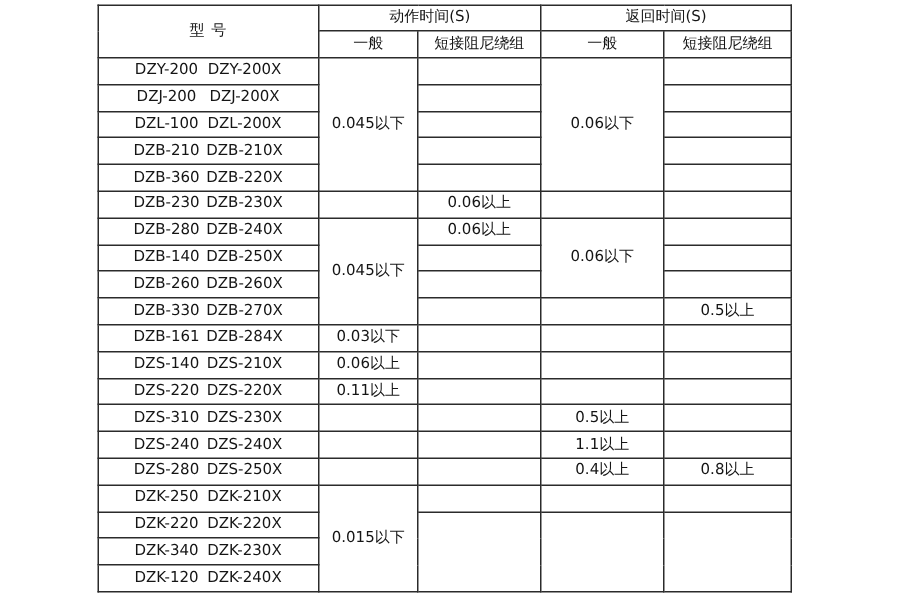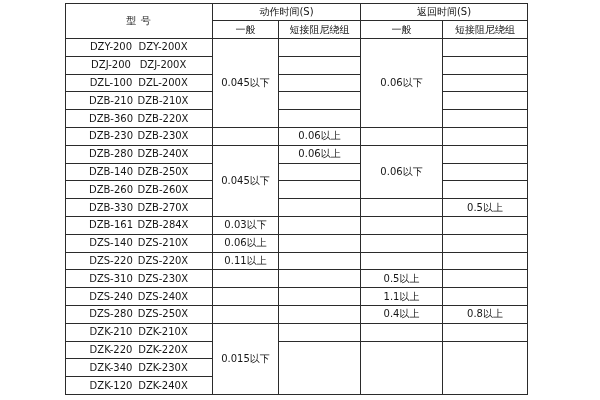--- a/index.html
+++ b/index.html
@@ -237,21 +237,21 @@
           </td>
       <td></td>
       <td></td>
       <td>0.4以上</td>
       <td>0.8以上</td>
     </tr>
 
     <tr class="data">
       <td>
             <div class="model-inner">
-              <span class="m-a">DZK-210</span>
+              <span class="m-a">DZK-250</span>
               <span class="m-b">DZK-210X</span>
             </div>
           </td>
       <td rowspan="4">0.015以下</td>
       <td></td>
       <td></td>
       <td></td>
     </tr>
     <tr class="data">
       <td>

